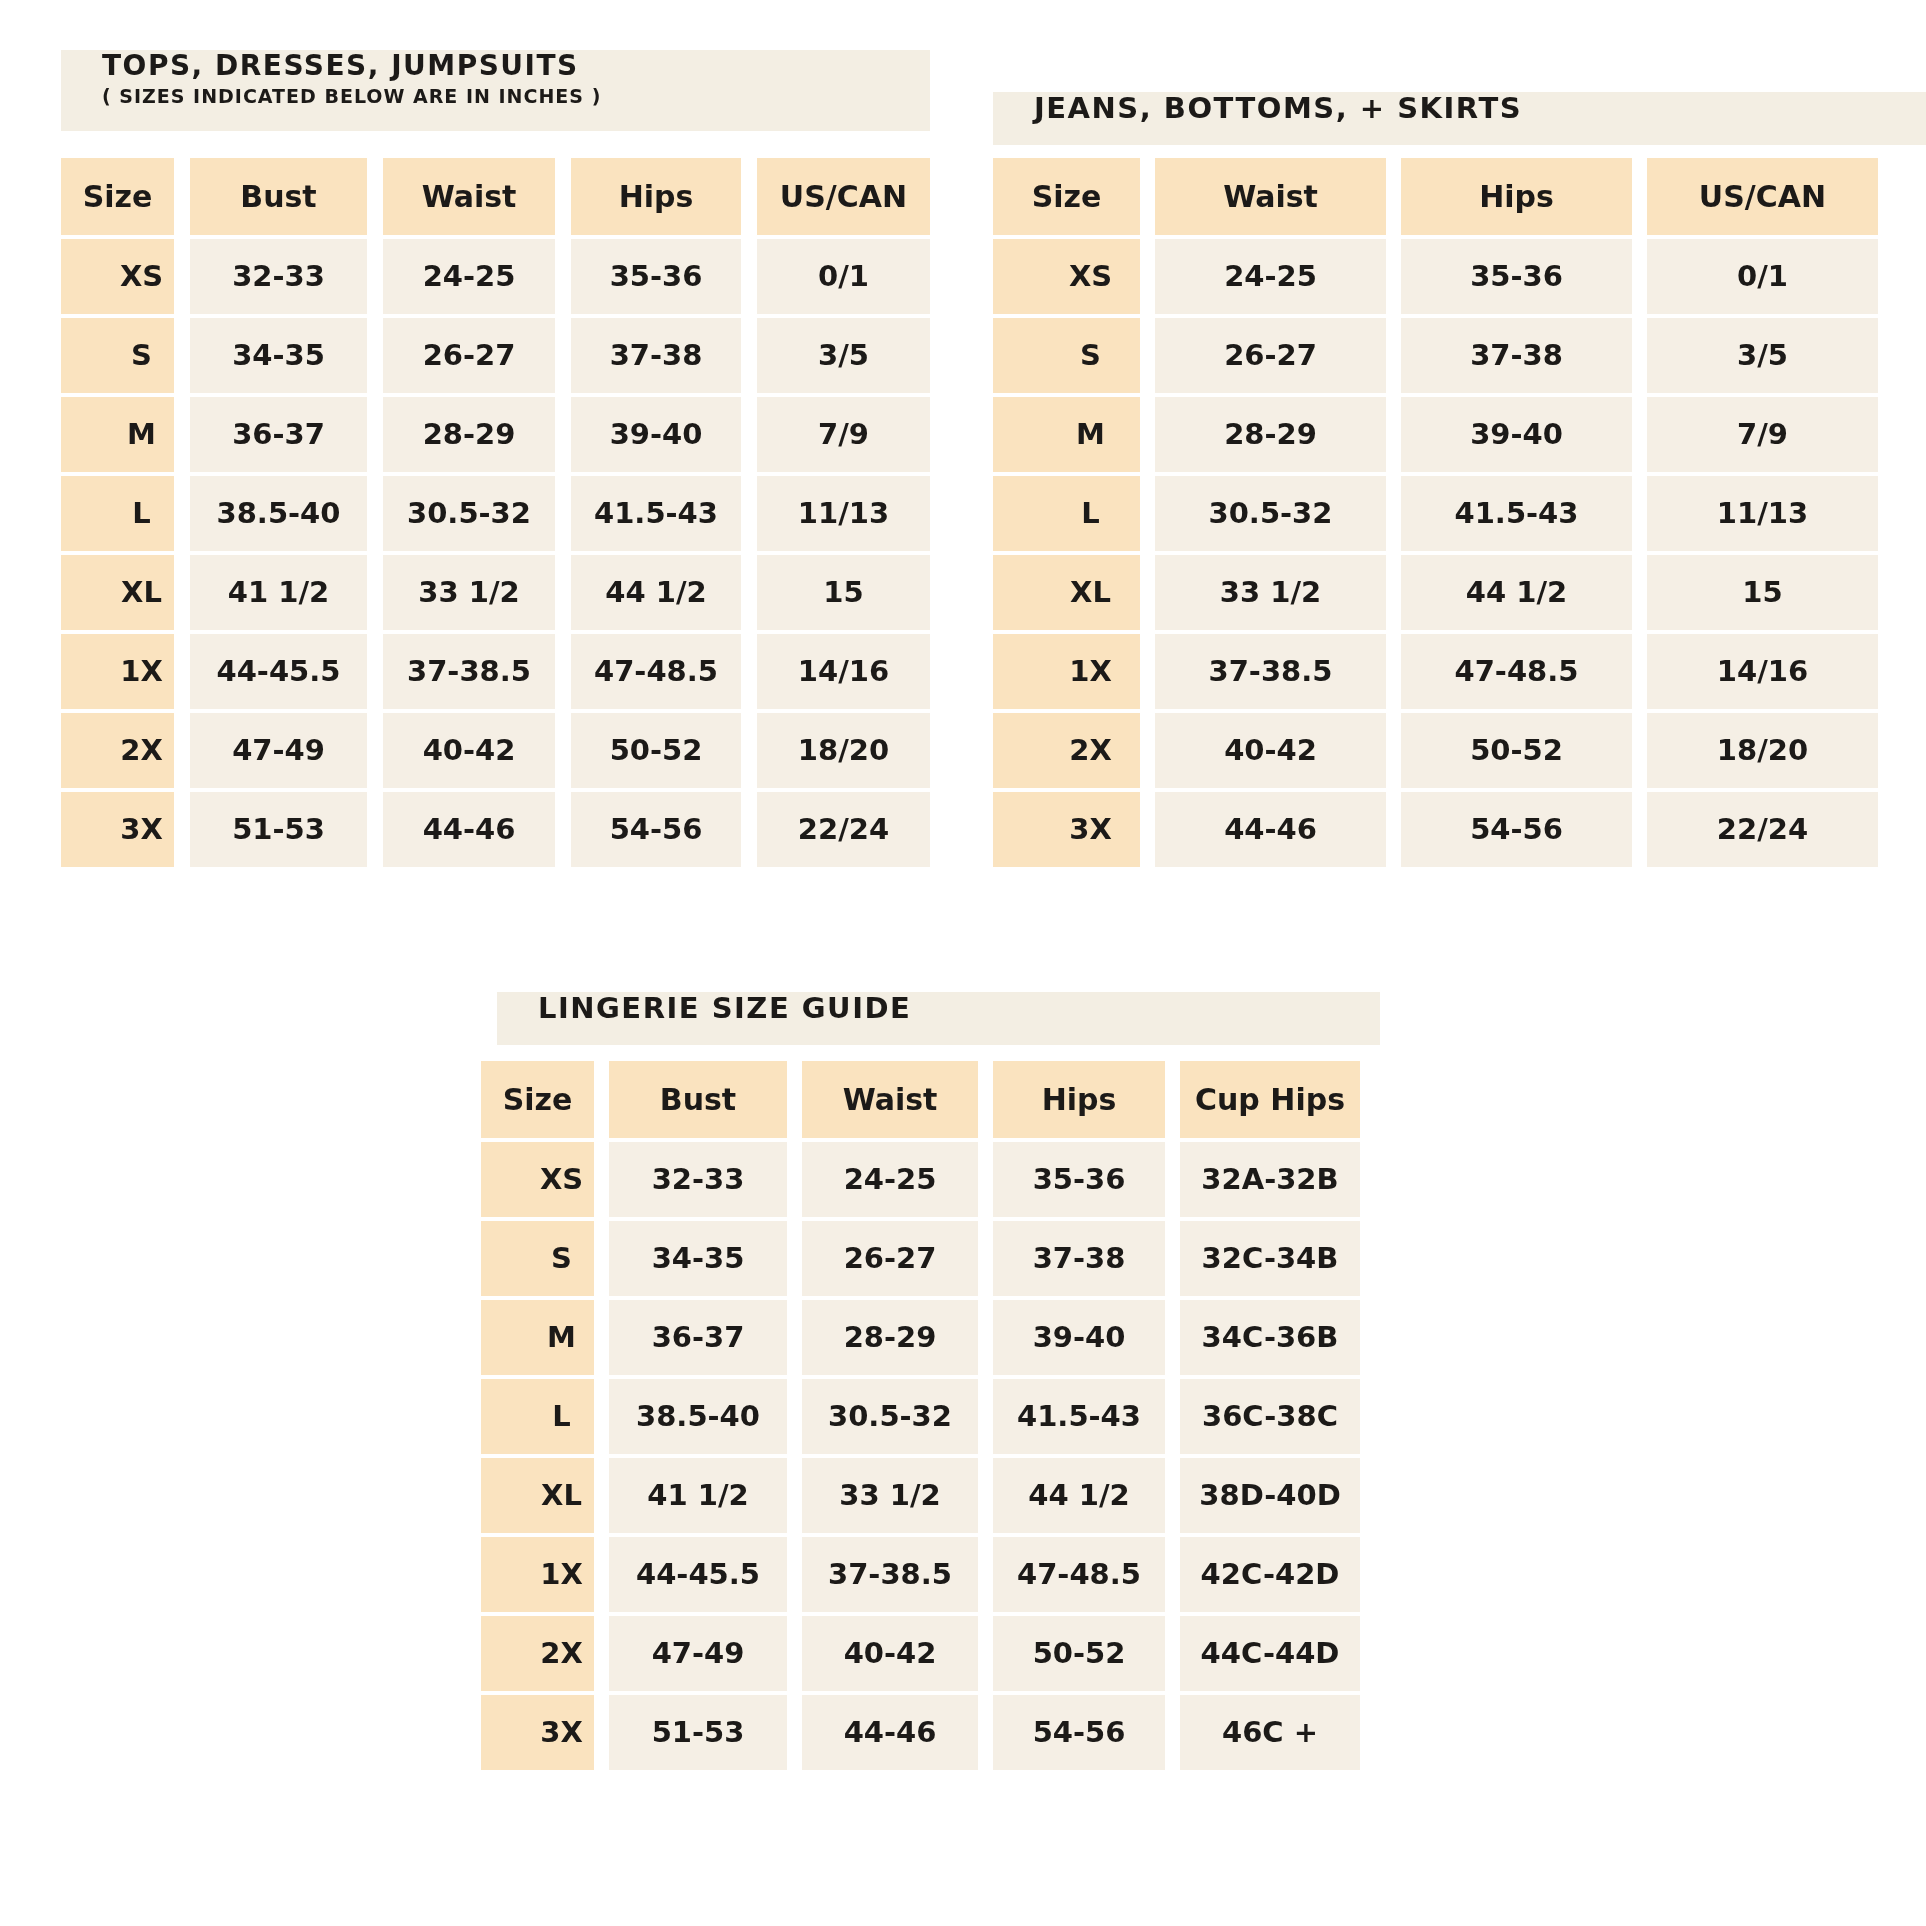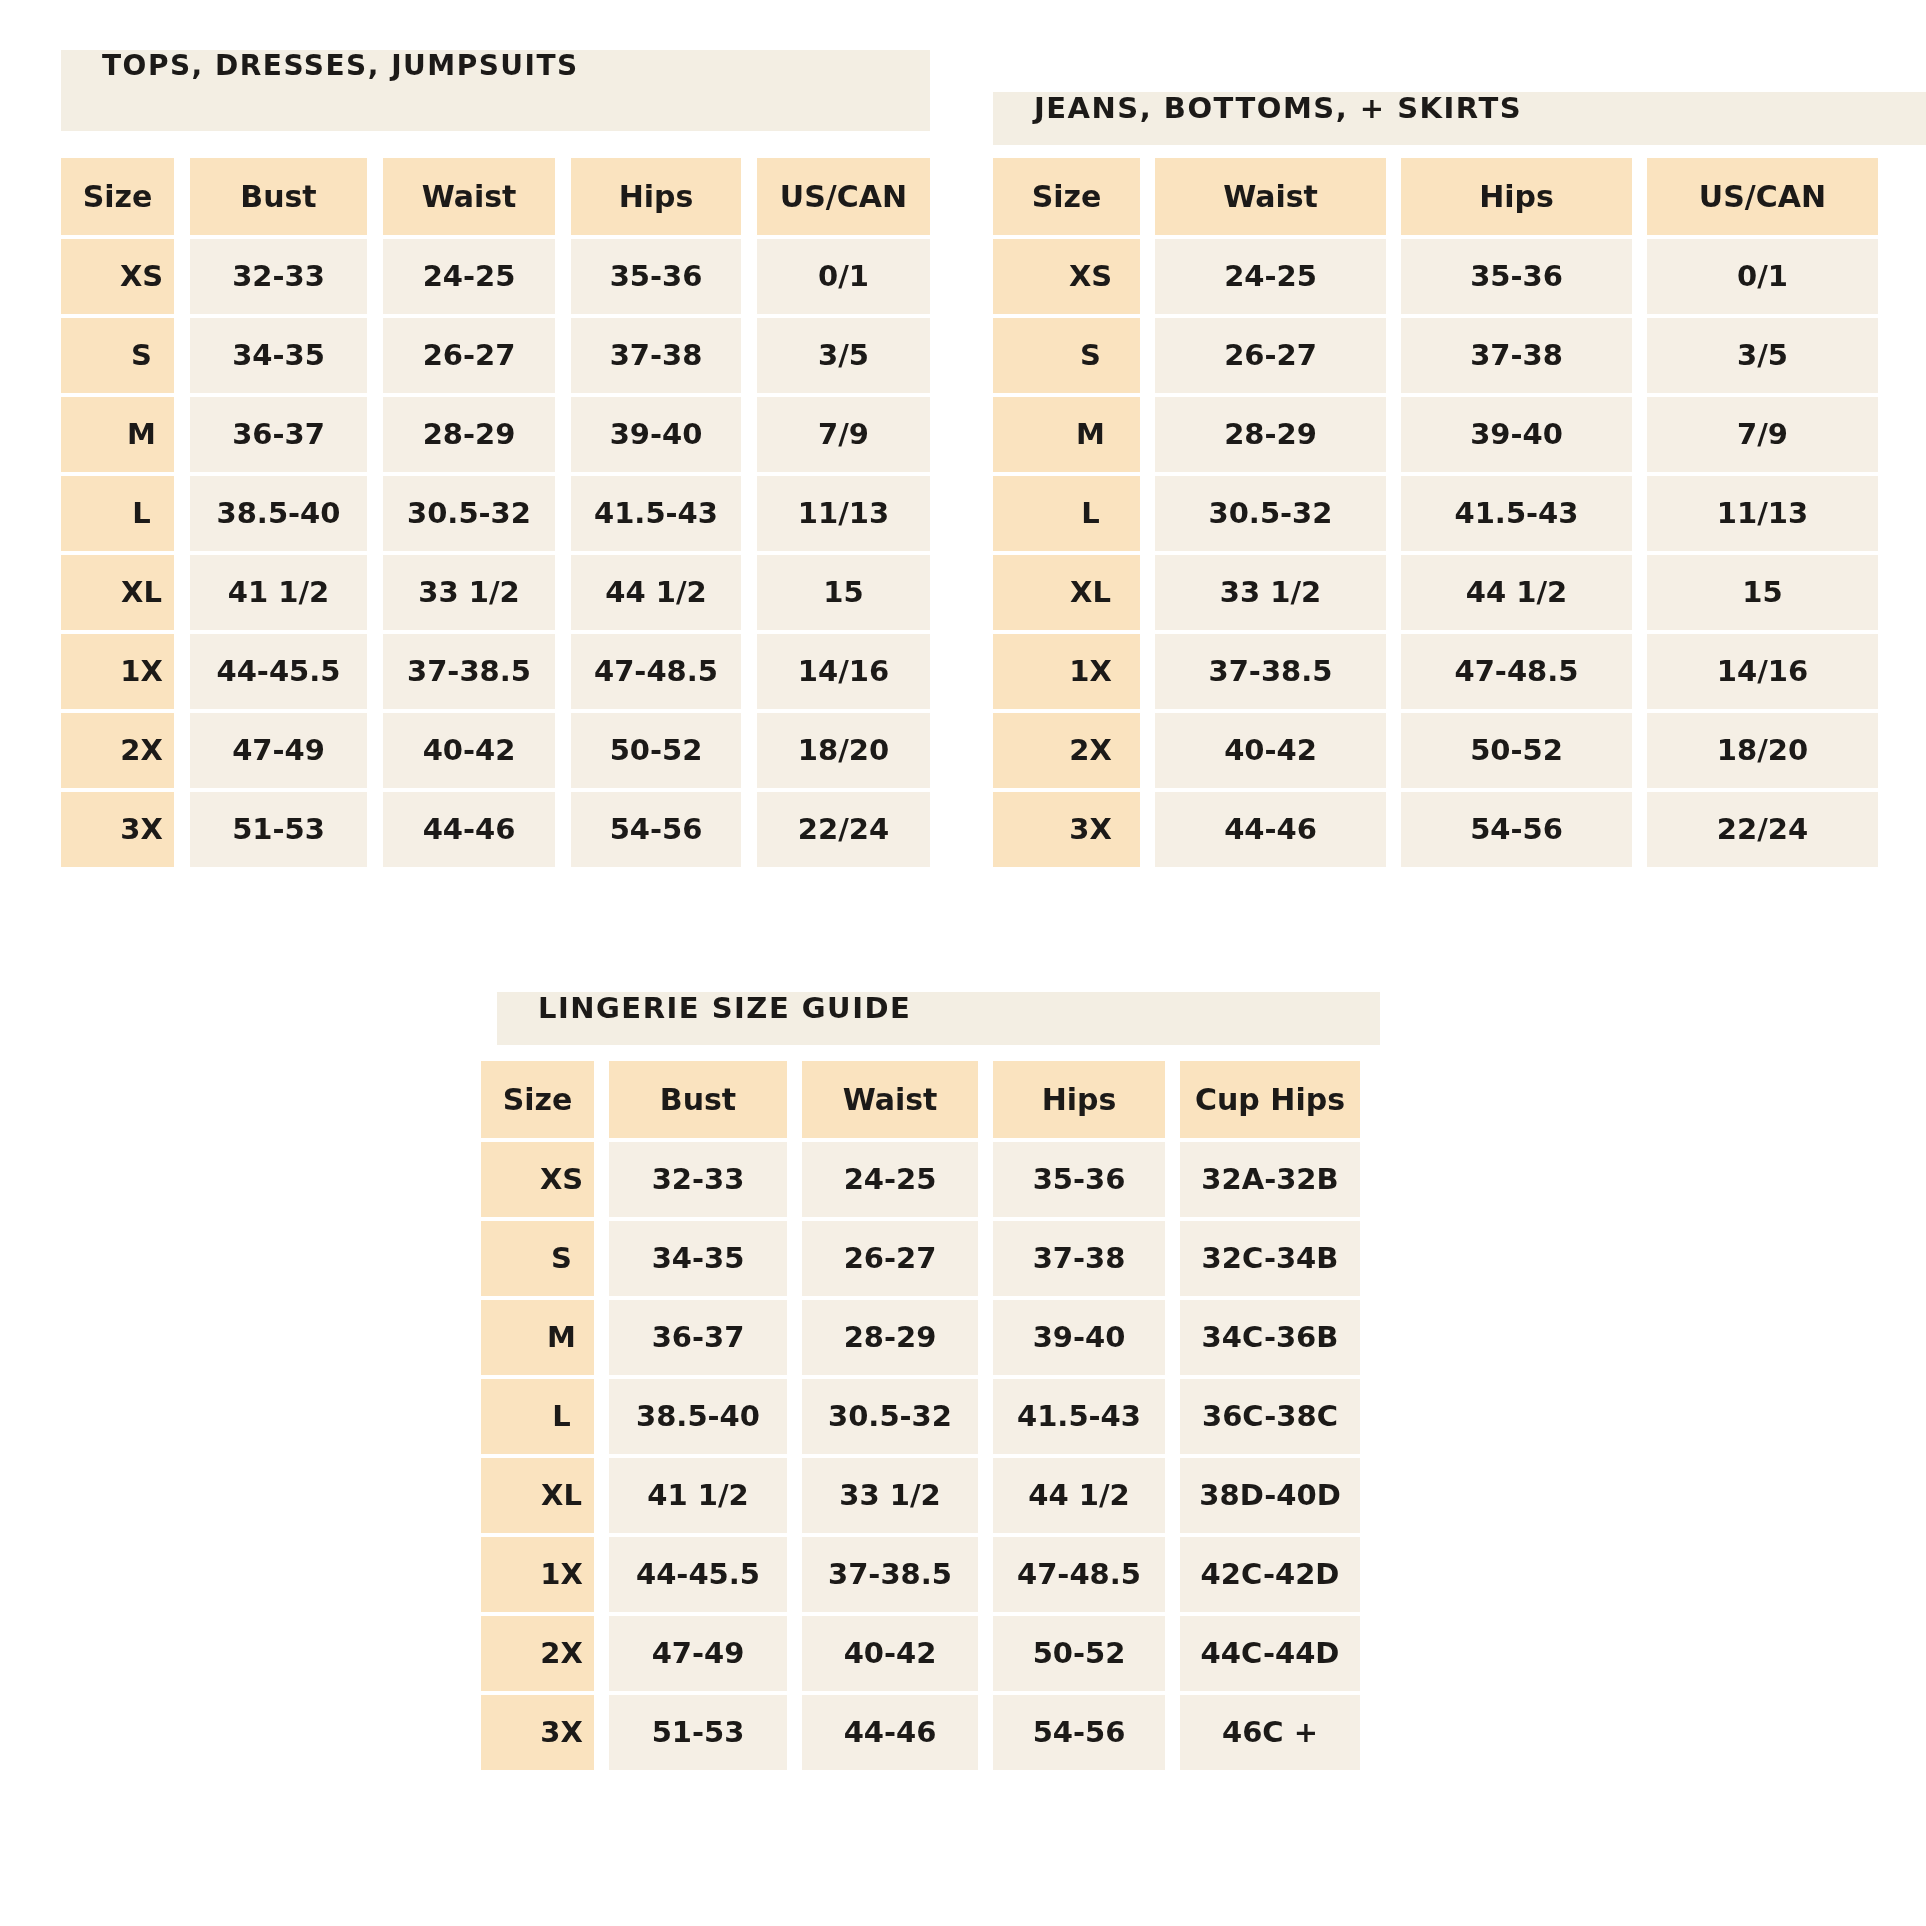--- a/index.html
+++ b/index.html
@@ -57,20 +57,21 @@
   }
   .header-cell{background:var(--peach);font-size:30px;}
   .size-cell{background:var(--peach);padding-left:48px;}
   .data-cell{background:var(--cell);}
 </style>
 </head>
 <body>
 
 <section class="title-bar bar-tops">
   <div class="bar-title">TOPS, DRESSES, JUMPSUITS</div>
+  <div class="bar-subtitle">( SIZES INDICATED BELOW ARE IN INCHES )</div>
 </section>
 
 <section class="title-bar bar-jeans">
   <div class="bar-title">JEANS, BOTTOMS, + SKIRTS</div>
 </section>
 
 <section class="title-bar bar-lingerie">
   <div class="bar-title">LINGERIE SIZE GUIDE</div>
 </section>
 

